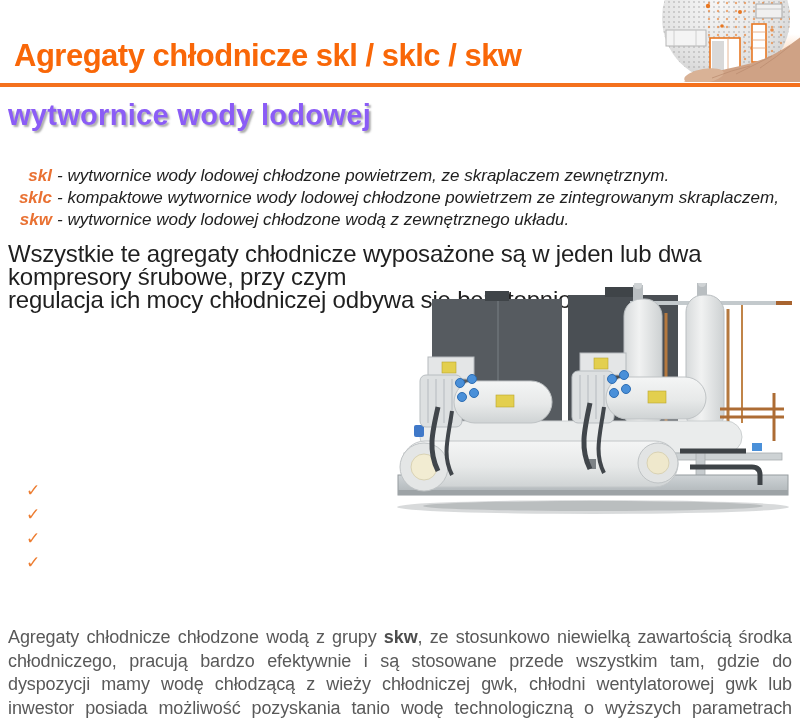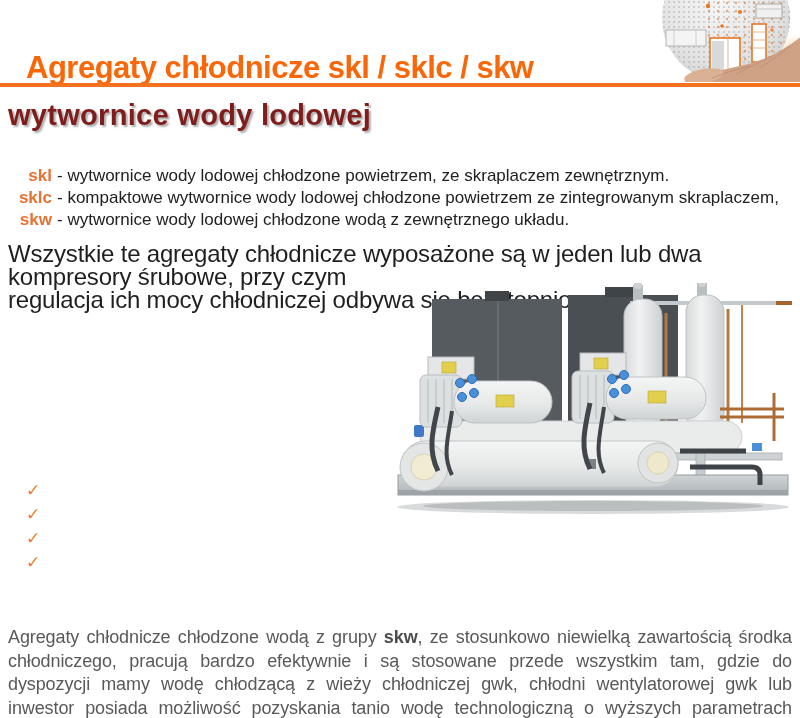--- a/index.html
+++ b/index.html
@@ -1,32 +1,32 @@
 <!DOCTYPE html>
 <html><head>
 <meta charset="utf-8">
 <style>
   html,body{margin:0;padding:0;background:#ffffff;}
   .page{position:relative;width:800px;height:718px;background:#ffffff;overflow:hidden;
         font-family:"Liberation Sans",sans-serif;}
 
   
-  .title{position:absolute;left:14px;top:38px;margin:12px;font-size:31px;font-weight:700;
+  .title{position:absolute;left:14px;top:38px;margin:0;font-size:31px;font-weight:700;
          letter-spacing:-0.5px;color:#f96708;white-space:nowrap;}
   .rule{position:absolute;left:0;top:83px;width:800px;height:4px;background:#f4711d;}
   .globe{position:absolute;top:0;right:0;width:148px;height:82px;}
 
   
   .banner{position:absolute;left:8px;top:99px;margin:0;font-size:29px;font-weight:700;
-          color:#7f1d1d;letter-spacing:0.3px;
+          color:#8b5cf6;letter-spacing:0.3px;
           text-shadow:2px 2px 2px rgba(70,70,70,0.45);}
 
   
   .defs{position:absolute;left:8px;top:165px;font-size:17px;line-height:22px;color:#212121;}
-  .def-row{white-space:nowrap;}
+  .def-row{white-space:nowrap;font-style:italic;}
   .kw{display:inline-block;min-width:44px;text-align:right;margin-right:5px;
       color:#e97132;font-weight:700;}
 
   
   .intro{position:absolute;left:8px;top:242px;width:778px;margin:0;font-size:24px;
          line-height:23px;color:#1f1f1f;letter-spacing:-0.2px;white-space:pre-line;}
 
   
   .figure{position:absolute;left:390px;top:283px;width:408px;height:236px;}
 

